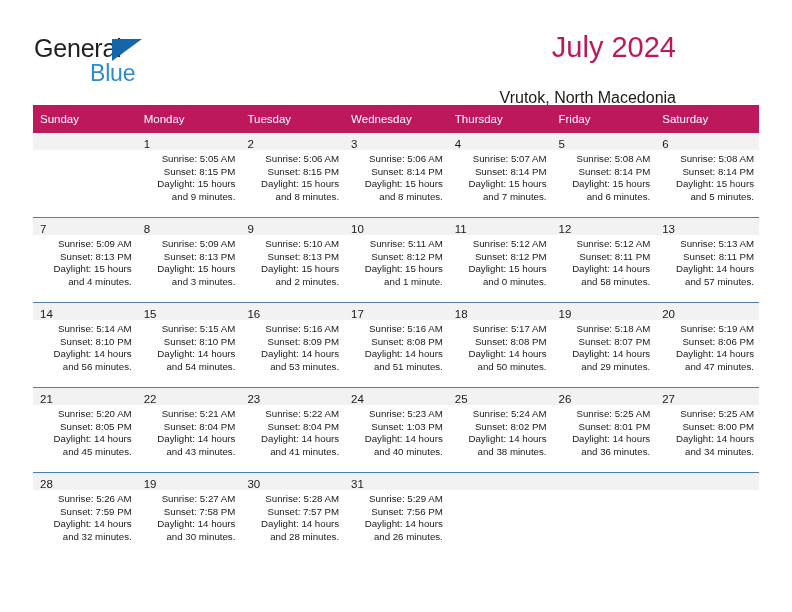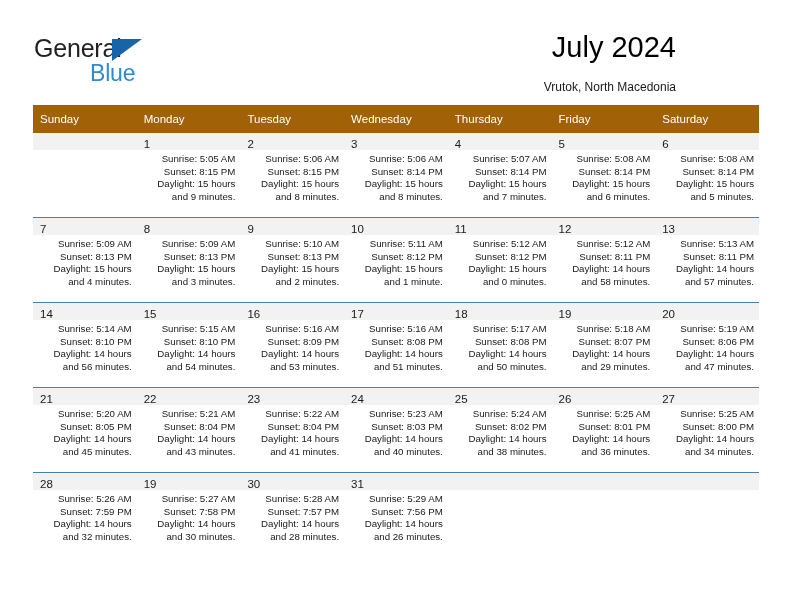--- a/index.html
+++ b/index.html
@@ -68,44 +68,44 @@
 
   .title-block {
     position: absolute;
     right: 36px;
     top: 30px;
     text-align: right;
   }
   .cal-title {
     font-size: 29px;
     line-height: 34px;
-    color: #000000;
+    color: #be185d;
     font-weight: normal;
     margin: 0;
   }
   .cal-subtitle {
-    font-size: 12px;
+    font-size: 16px;
     line-height: 20px;
     color: #1a1a1a;
-    margin: 13px 0 0 0;
+    margin: 24px 0 0 0;
     font-weight: normal;
   }
 
   
   .calendar {
     position: absolute;
     left: 33px;
     top: 105px;
     width: 726px;
     border-collapse: collapse;
     table-layout: fixed;
   }
 
   .calendar th {
-    background: #a16207;
+    background: #be185d;
     color: #ffffff;
     font-size: 11.5px;
     font-weight: normal;
     text-align: left;
     padding: 5px 0 5px 7px;
     height: 18px;
     border: none;
   }
 
   .calendar td {
@@ -450,21 +450,21 @@
                 <div class="cell-line">Daylight: 14 hours</div>
                 <div class="cell-line">and 41 minutes.</div>
               </div>
             </div>
           </td>
           <td class="">
             <div class="cell-inner">
               <div class="daynum-band"><span class="daynum">24</span></div>
               <div class="cell-body">
                 <div class="cell-line">Sunrise: 5:23 AM</div>
-                <div class="cell-line">Sunset: 8:03 PM</div>
+                <div class="cell-line">Sunset: 1:03 PM</div>
                 <div class="cell-line">Daylight: 14 hours</div>
                 <div class="cell-line">and 40 minutes.</div>
               </div>
             </div>
           </td>
           <td class="">
             <div class="cell-inner">
               <div class="daynum-band"><span class="daynum">25</span></div>
               <div class="cell-body">
                 <div class="cell-line">Sunrise: 5:24 AM</div>

